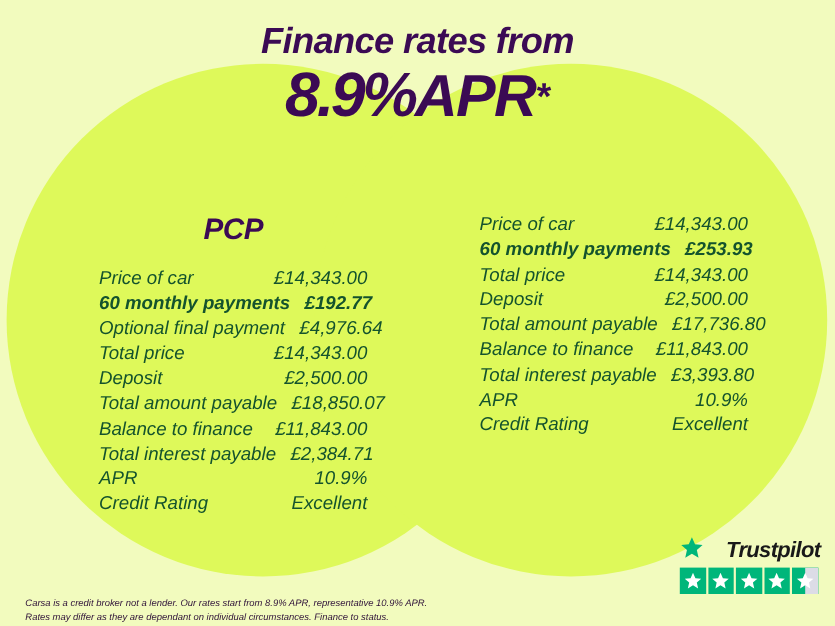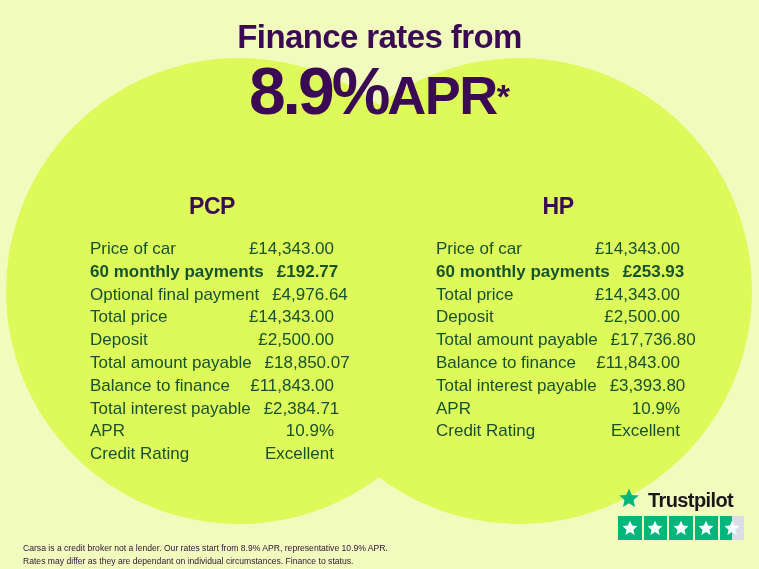--- a/index.html
+++ b/index.html
@@ -33,20 +33,21 @@
   }
   .blob-right {
     left: 286px;
     top: 58px;
     width: 466px;
     height: 466px;
   }
   .content {
     position: absolute;
     inset: 0;
+    font-style: italic;
   }
   .headline {
     position: absolute;
     top: 18px;
     left: 0;
     width: 759px;
     text-align: center;
     color: #3B0A54;
     font-size: 33px;
     font-weight: bold;
@@ -56,21 +57,21 @@
     position: absolute;
     top: 58px;
     left: 0;
     width: 759px;
     text-align: center;
     color: #3B0A54;
     white-space: nowrap;
     line-height: 1;
   }
   .bigrate .num {
-    font-size: 66px;
+    font-size: 57px;
     font-weight: bold;
     letter-spacing: -3px;
     vertical-align: baseline;
   }
   .bigrate .apr {
     font-size: 54px;
     font-weight: bold;
     letter-spacing: -1.5px;
     vertical-align: baseline;
   }
@@ -84,21 +85,21 @@
     position: absolute;
     top: 193px;
     width: 300px;
   }
   .col-pcp { left: 62px; }
   .col-hp  { left: 408px; }
 
   .col-title {
     text-align: center;
     color: #3B0A54;
-    font-size: 23px;
+    font-size: 27px;
     font-weight: bold;
     letter-spacing: -0.5px;
     margin: 0 0 18px 0;
   }
   .rows {
     padding: 0 28px;
   }
   .row {
     display: flex;
     justify-content: space-between;
@@ -129,21 +130,21 @@
 
   .trustpilot {
     position: absolute;
     left: 618px;
     top: 488px;
     width: 126px;
   }
   .tp-brand {
     display: flex;
     align-items: center;
-    gap: 8px;
+    gap: 20px;
     height: 24px;
     text-align: center;
   }
   .tp-brand-name {
     color: #191919;
     font-size: 20px;
     font-weight: bold;
     letter-spacing: -0.6px;
     line-height: 1;
   }
@@ -232,21 +233,20 @@
             <span class="row-value">10.9%</span>
           </div>
           <div class="row">
             <span class="row-label">Credit Rating</span>
             <span class="row-value">Excellent</span>
           </div>
         </div>
     </div>
 
     <div class="col col-hp">
-      <div class="col-title">HP</div>
       <div class="rows">
           <div class="row">
             <span class="row-label">Price of car</span>
             <span class="row-value">£14,343.00</span>
           </div>
           <div class="row bold">
             <span class="row-label">60 monthly payments</span>
             <span class="row-value">£253.93</span>
           </div>
           <div class="row">

